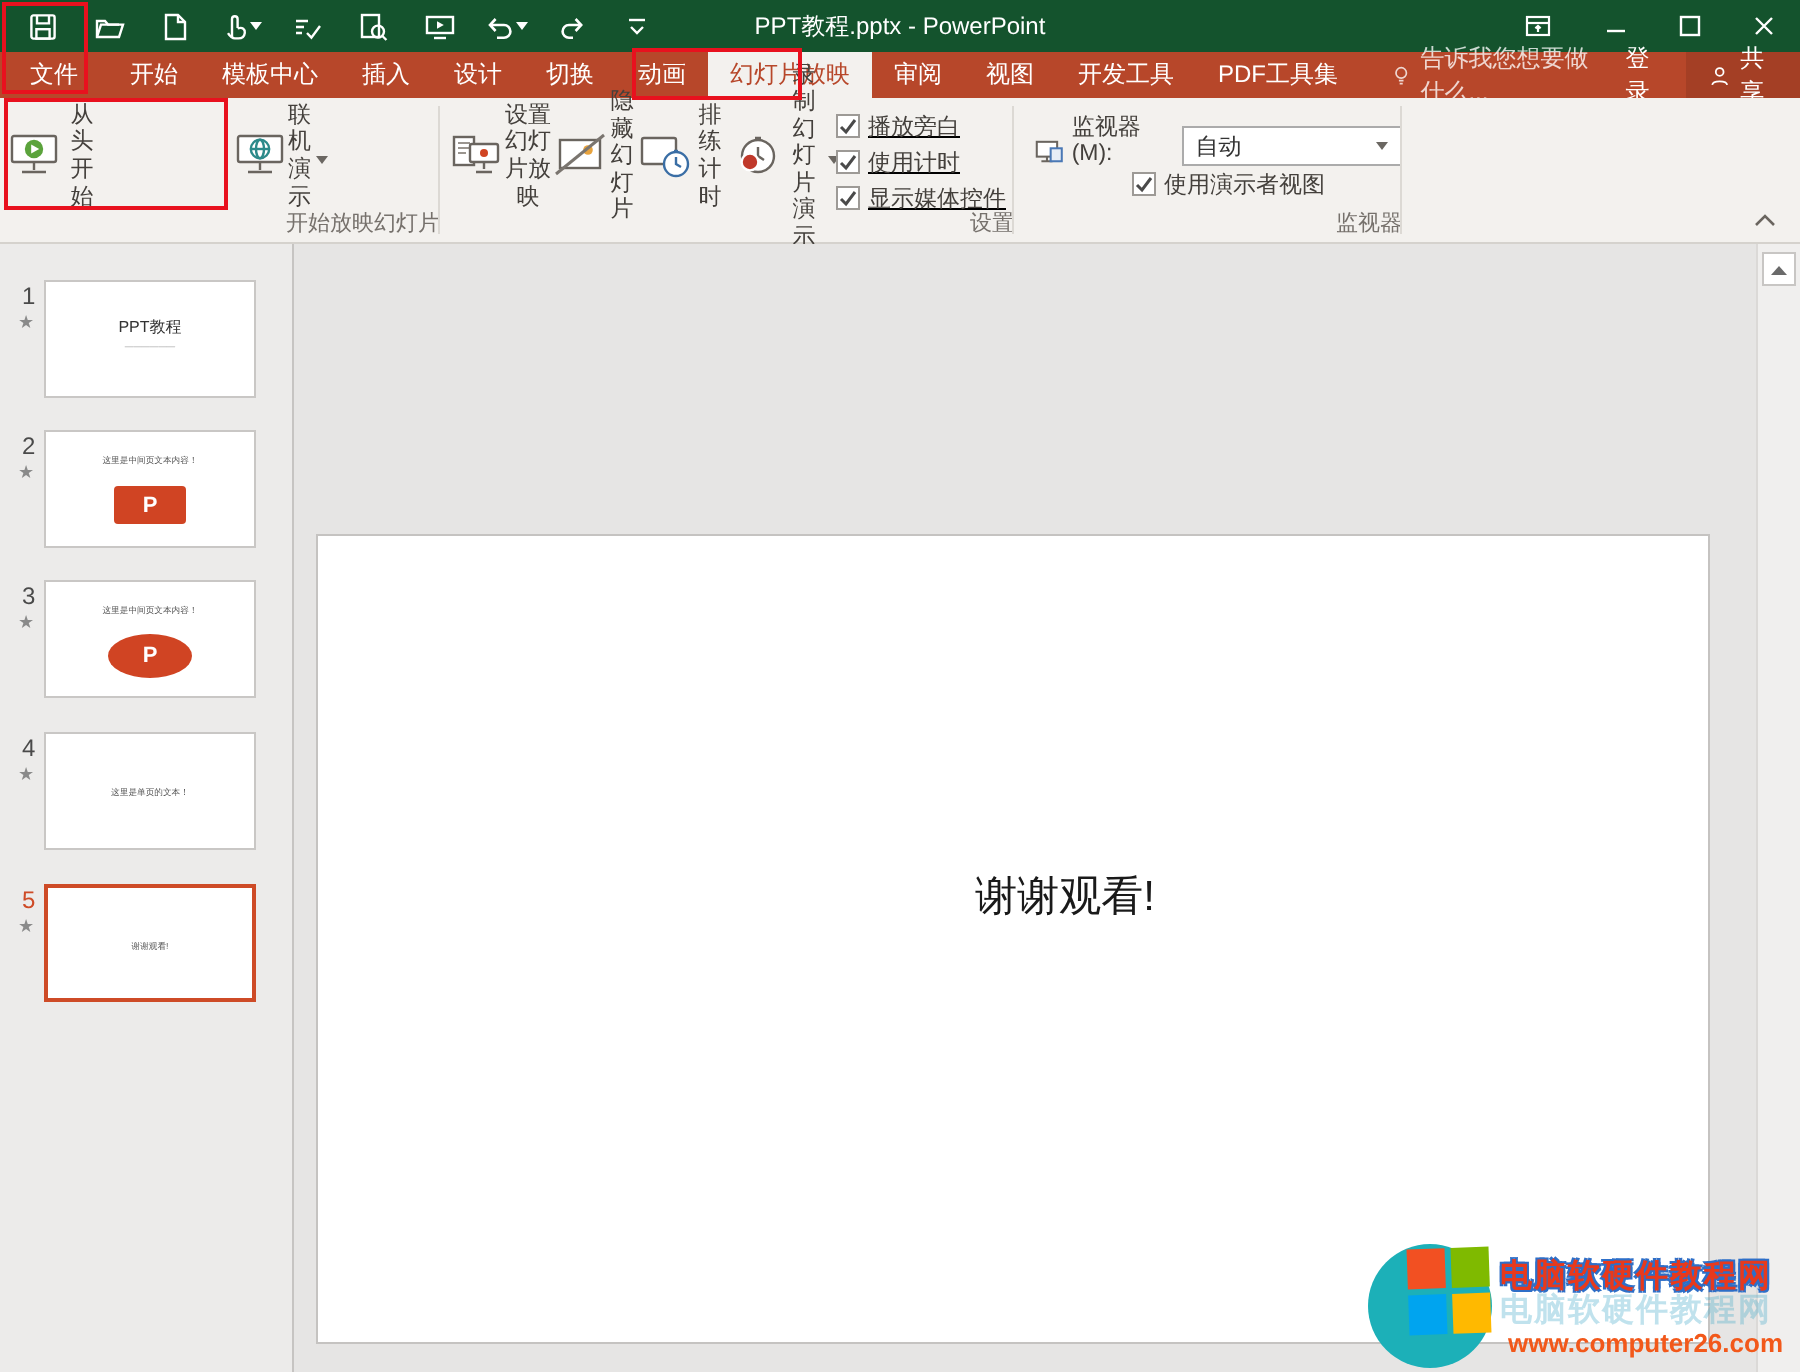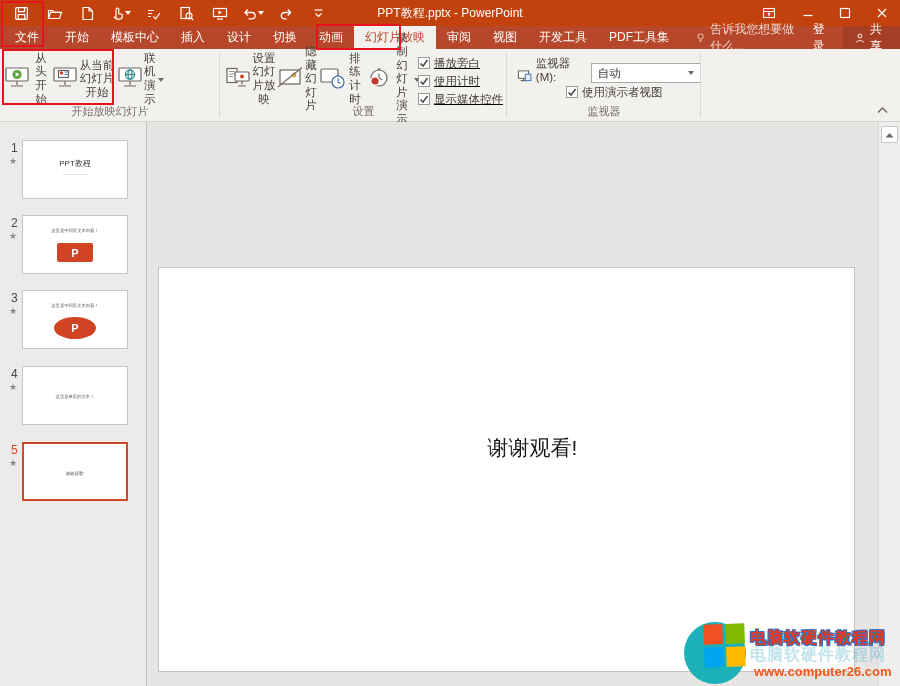--- a/index.html
+++ b/index.html
@@ -1,21 +1,21 @@
 <!DOCTYPE html>
 <html><head>
 <meta charset="utf-8">
 <style>
   * { box-sizing:border-box; margin:0; padding:0; }
   html,body { width:900px; height:686px; overflow:hidden; }
   body { font-family:"Liberation Sans","DejaVu Sans",sans-serif; background:#E6E5E4; }
   .app { position:relative; width:900px; height:686px; }
 
   
-  .titlebar { position:absolute; left:0; top:0; width:900px; height:26px; background:#c2410c; display:flex; align-items:center; color:#fff; }
+  .titlebar { position:absolute; left:0; top:0; width:900px; height:26px; background:#14532d; display:flex; align-items:center; color:#fff; }
   .qat { display:flex; align-items:center; padding-left:5px; height:100%; }
   .qbtn { width:33px; height:26px; display:flex; align-items:center; justify-content:center; gap:1px; }
   .qbtn svg { display:block; }
   .darr-w { width:0; height:0; border-left:3px solid transparent; border-right:3px solid transparent; border-top:4px solid #fff; }
   .wtitle { position:absolute; left:50%; top:0; transform:translateX(-50%); height:26px; line-height:26px; font-size:12px; white-space:nowrap; }
   .winctl { position:absolute; right:0; top:0; height:26px; display:flex; }
   .wbtn { width:37px; height:26px; display:flex; align-items:center; justify-content:center; }
   .wbtn.ro { margin-right:2px; }
 
   
@@ -25,21 +25,21 @@
   .tab.active { background:#F3F1EE; color:#B7472A; }
   .tellme { display:flex; align-items:center; gap:5px; margin-left:16px; color:rgba(255,255,255,.78); }
   .tabspacer { flex:1; }
   .signin { display:flex; align-items:center; padding:0 12px; }
   .share { display:flex; align-items:center; gap:5px; padding:0 12px; background:rgba(0,0,0,.10); }
 
   
   .ribbon { position:absolute; left:0; top:49px; width:900px; height:73px; background:#F3F1EE; border-bottom:1px solid #D5D2CD; }
   .rgroup { position:absolute; top:0; height:72px; }
   .rgroup .gdiv { position:absolute; right:0; top:4px; bottom:4px; width:1px; background:#DCD9D4; }
-  .glabel { position:absolute; left:0; right:0; bottom:2px; text-align:center; font-size:11px; color:#76716C; white-space:nowrap; }
+  .glabel { position:absolute; left:0; right:0; bottom:2px; text-align:right; font-size:11px; color:#76716C; white-space:nowrap; }
   .g1 { left:0; width:220px; }
   .g2 { left:220px; width:287px; }
   .g3 { left:507px; width:194px; }
   .bigbtn { position:absolute; top:2px; height:56px; display:flex; align-items:center; font-size:11.5px; color:#44403C; line-height:1.18; text-align:center; cursor:default; }
   .bigbtn .bicon { height:27px; display:flex; align-items:flex-end; justify-content:center; margin-bottom:1px; }
   .ddb { width:0; height:0; border-left:3.5px solid transparent; border-right:3.5px solid transparent; border-top:4px solid #6b6762; display:inline-block; vertical-align:middle; margin-left:2px; }
   .dd-below { margin-top:1px; }
   .cbcol { position:absolute; left:198px; top:5px; width:88px;text-decoration:underline; }
   .cbrow { display:flex; align-items:center; gap:4px; font-size:11.5px; color:#44403C; height:18px; white-space:nowrap; }
   .cbox { width:12px; height:12px; background:#fff; border:1px solid #9d9a96; display:flex; align-items:center; justify-content:center; flex:0 0 12px; }
@@ -224,32 +224,20 @@
       <div class="bigbtn" style="left:3px; width:48px;">
         <span class="bicon">
           <svg width="28" height="26" viewBox="0 0 28 26" fill="none" stroke="#6a655f" stroke-width="1.2">
               <rect x="3" y="2" width="22" height="13" rx="1" fill="#fff"></rect>
               <path d="M14 15v4M8 20h12"></path>
               <circle cx="14" cy="8.5" r="4.6" fill="#5BA33C" stroke="none"></circle>
               <path d="M12.6 6.2l4 2.3-4 2.3z" fill="#fff" stroke="none"></path>
             </svg>
         </span>
         <span>从头开始</span>
-      </div>
-      <div class="bigbtn" style="left:51px; width:64px;">
-        <span class="bicon">
-          <svg width="28" height="26" viewBox="0 0 28 26" fill="none" stroke="#6a655f" stroke-width="1.2">
-              <rect x="3" y="2" width="22" height="13" rx="1" fill="#fff"></rect>
-              <path d="M14 15v4M8 20h12"></path>
-              <rect x="7.5" y="4.5" width="10" height="7" fill="#fff"></rect>
-              <circle cx="10.5" cy="7" r="1.8" fill="#D04423" stroke="none"></circle>
-              <path d="M13.5 6h4M13.5 8.5h4" stroke="#4A78B5" stroke-width="1"></path>
-            </svg>
-        </span>
-        <span>从当前幻灯片开始</span>
       </div>
       <div class="bigbtn" style="left:116px; width:46px;">
         <span class="bicon">
           <svg width="28" height="26" viewBox="0 0 28 26" fill="none" stroke="#6a655f" stroke-width="1.2">
               <rect x="3" y="2" width="22" height="13" rx="1" fill="#fff"></rect>
               <path d="M14 15v4M8 20h12"></path>
               <circle cx="14" cy="8.5" r="4.6" fill="#fff" stroke="#2C8A8A"></circle>
               <ellipse cx="14" cy="8.5" rx="2" ry="4.6" stroke="#2C8A8A"></ellipse>
               <path d="M9.6 8.5h8.8" stroke="#2C8A8A"></path>
             </svg>

